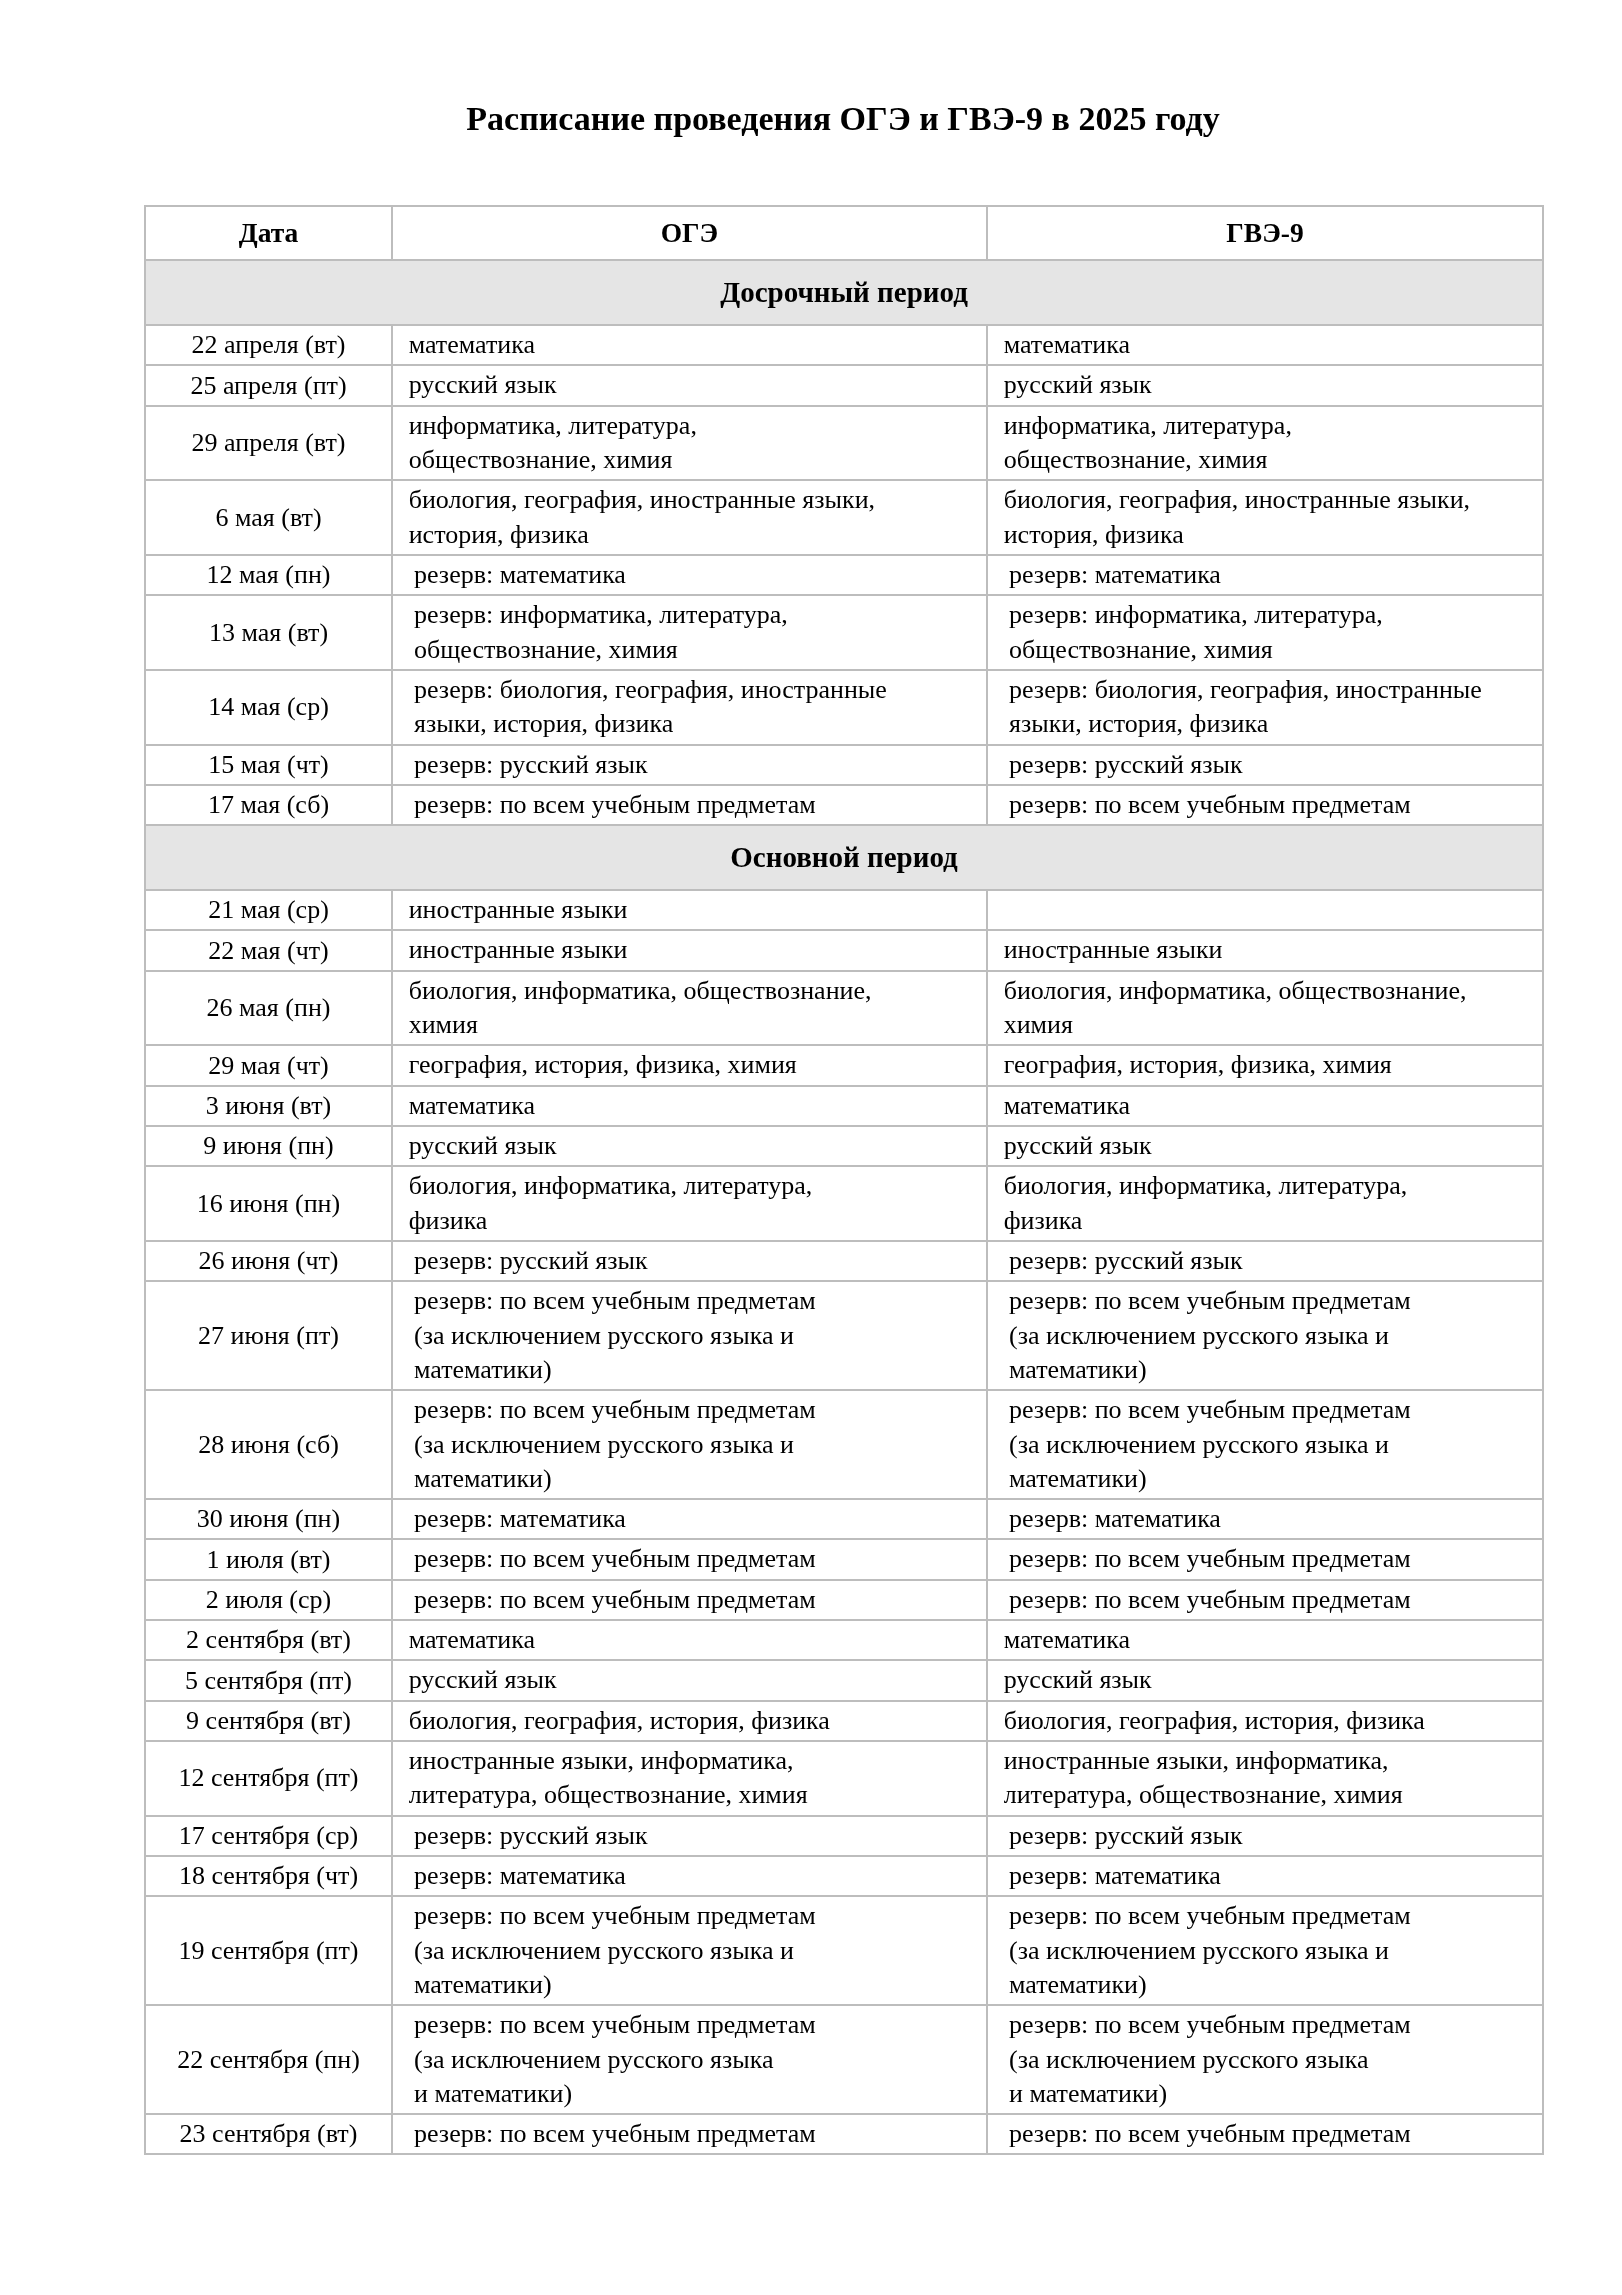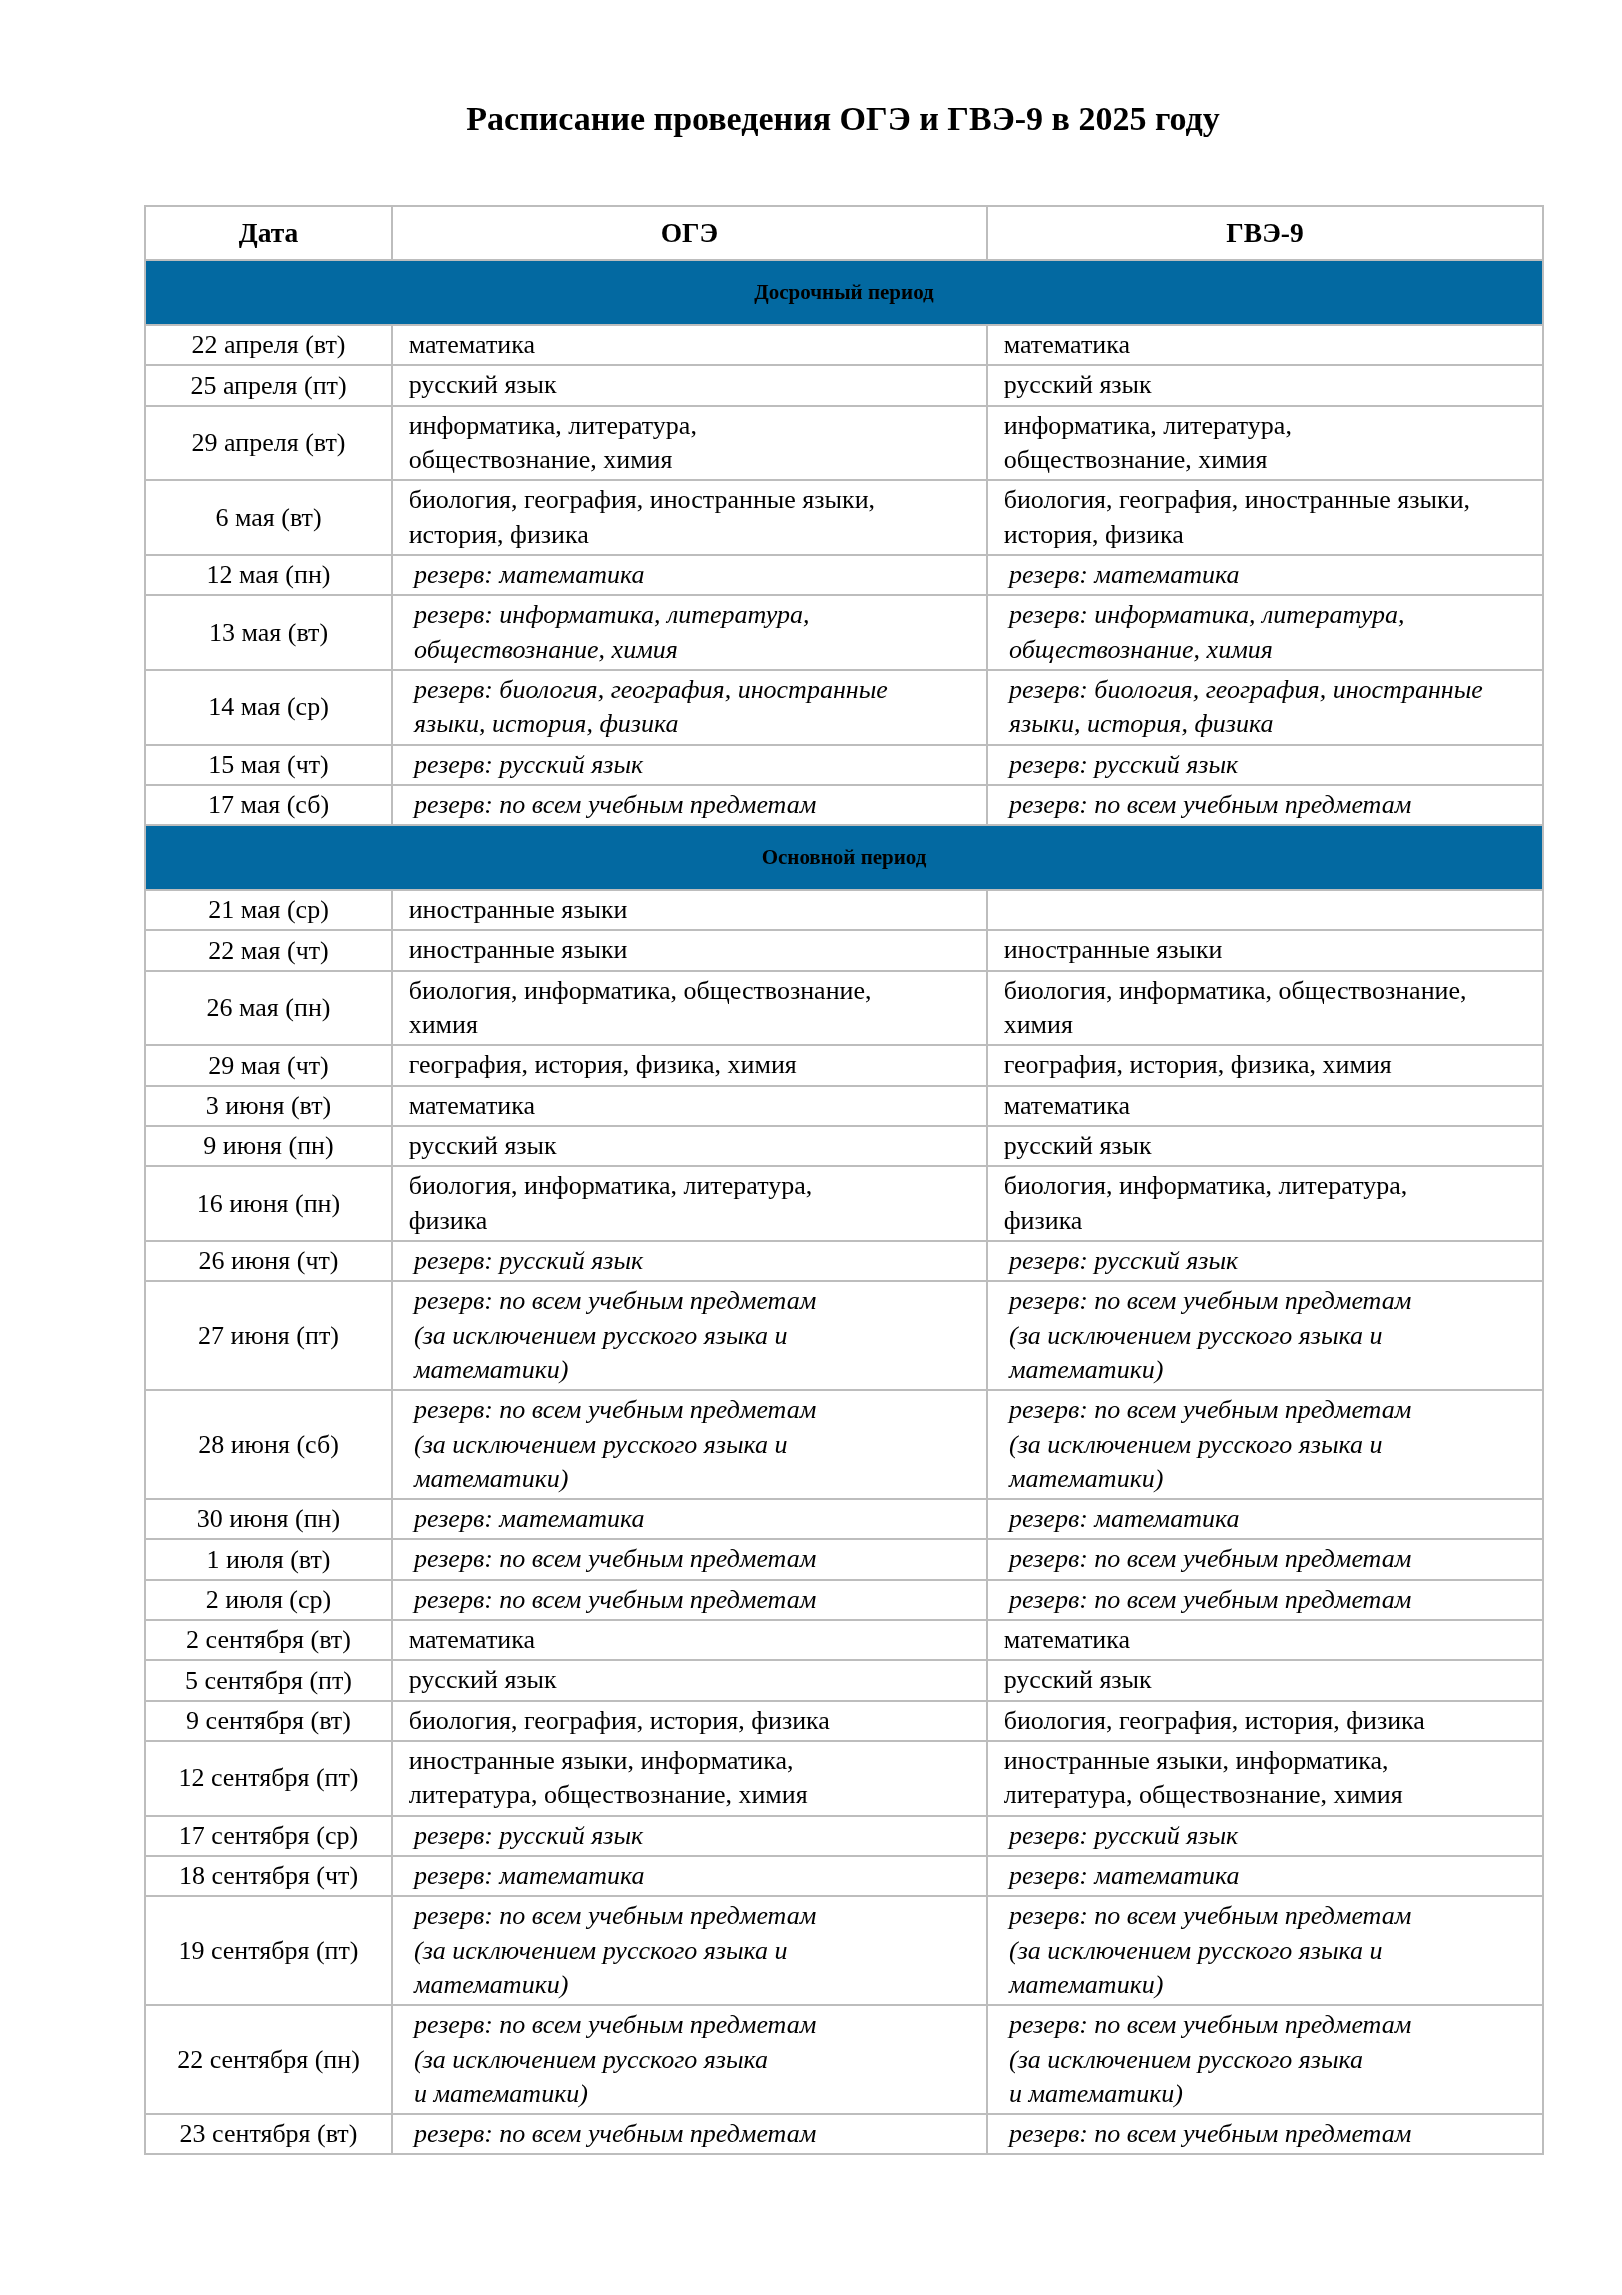--- a/index.html
+++ b/index.html
@@ -35,43 +35,42 @@
     vertical-align: middle;
   }
   table.schedule thead th {
     font-size: 27.5px;
     font-weight: bold;
     text-align: center;
     height: 52px;
     padding: 0 18px;
   }
   tr.section-row td {
-    background: #0369a1;
-    font-size: 21px;
+    background: #e5e5e5;
+    font-size: 29px;
     font-weight: bold;
     text-align: center;
     height: 63px;
     padding: 0 3.9px;
   }
   td.date-cell {
     text-align: center;
     font-size: 26px;
     white-space: nowrap;
     padding: 1.3px 3.9px;
     line-height: 1.3;
   }
   td.subject-cell {
     font-size: 26px;
     text-align: left;
     padding: 2px 9.2px 2px 15.7px;
     white-space: pre-line;
     line-height: 1.32;
   }
   td.subject-cell.reserve {
-    font-style: italic;
     padding-left: 21px;
   }
 </style>
 </head>
 <body>
 
 <div class="page-title">Расписание проведения ОГЭ и ГВЭ-9 в 2025 году</div>
 
 <table class="schedule">
   <colgroup>

